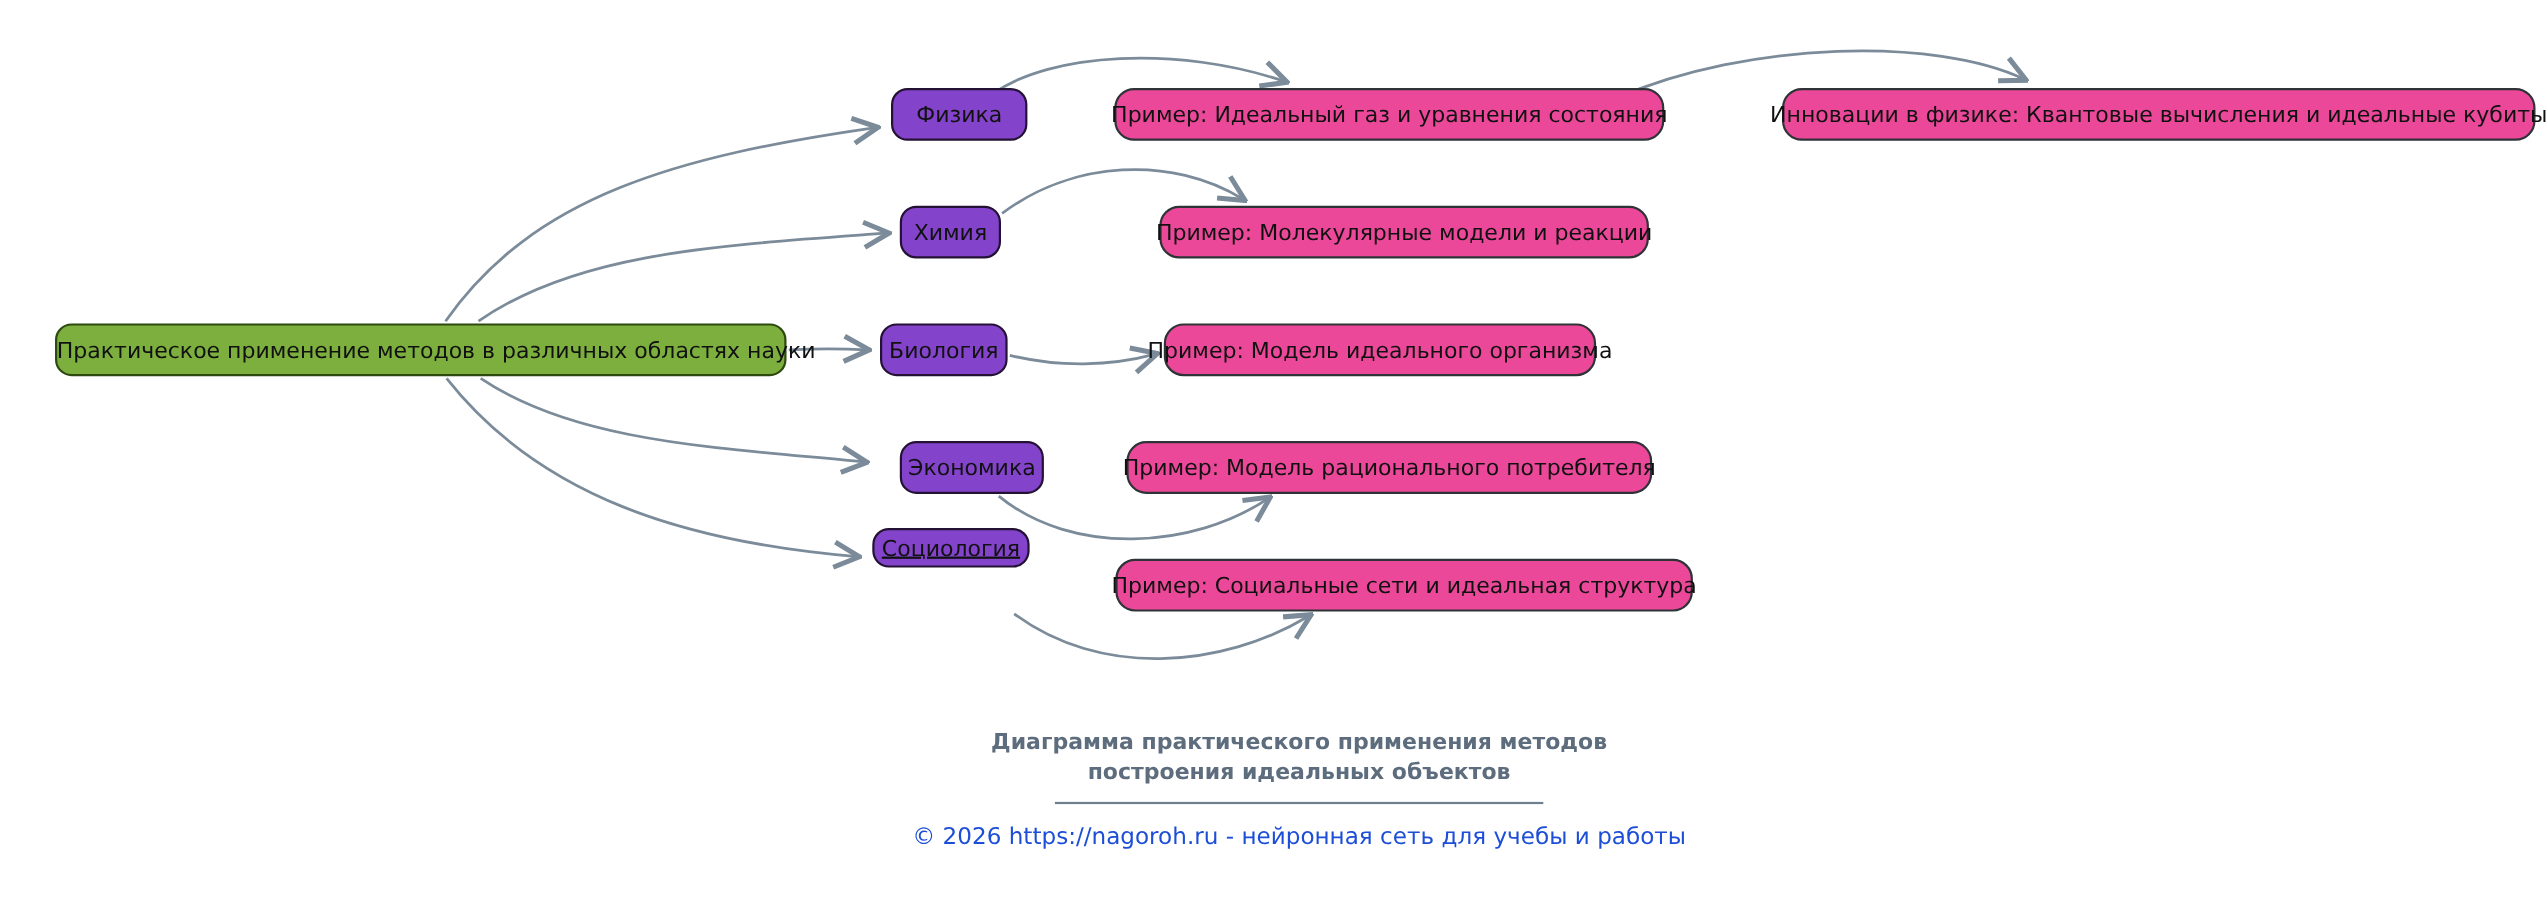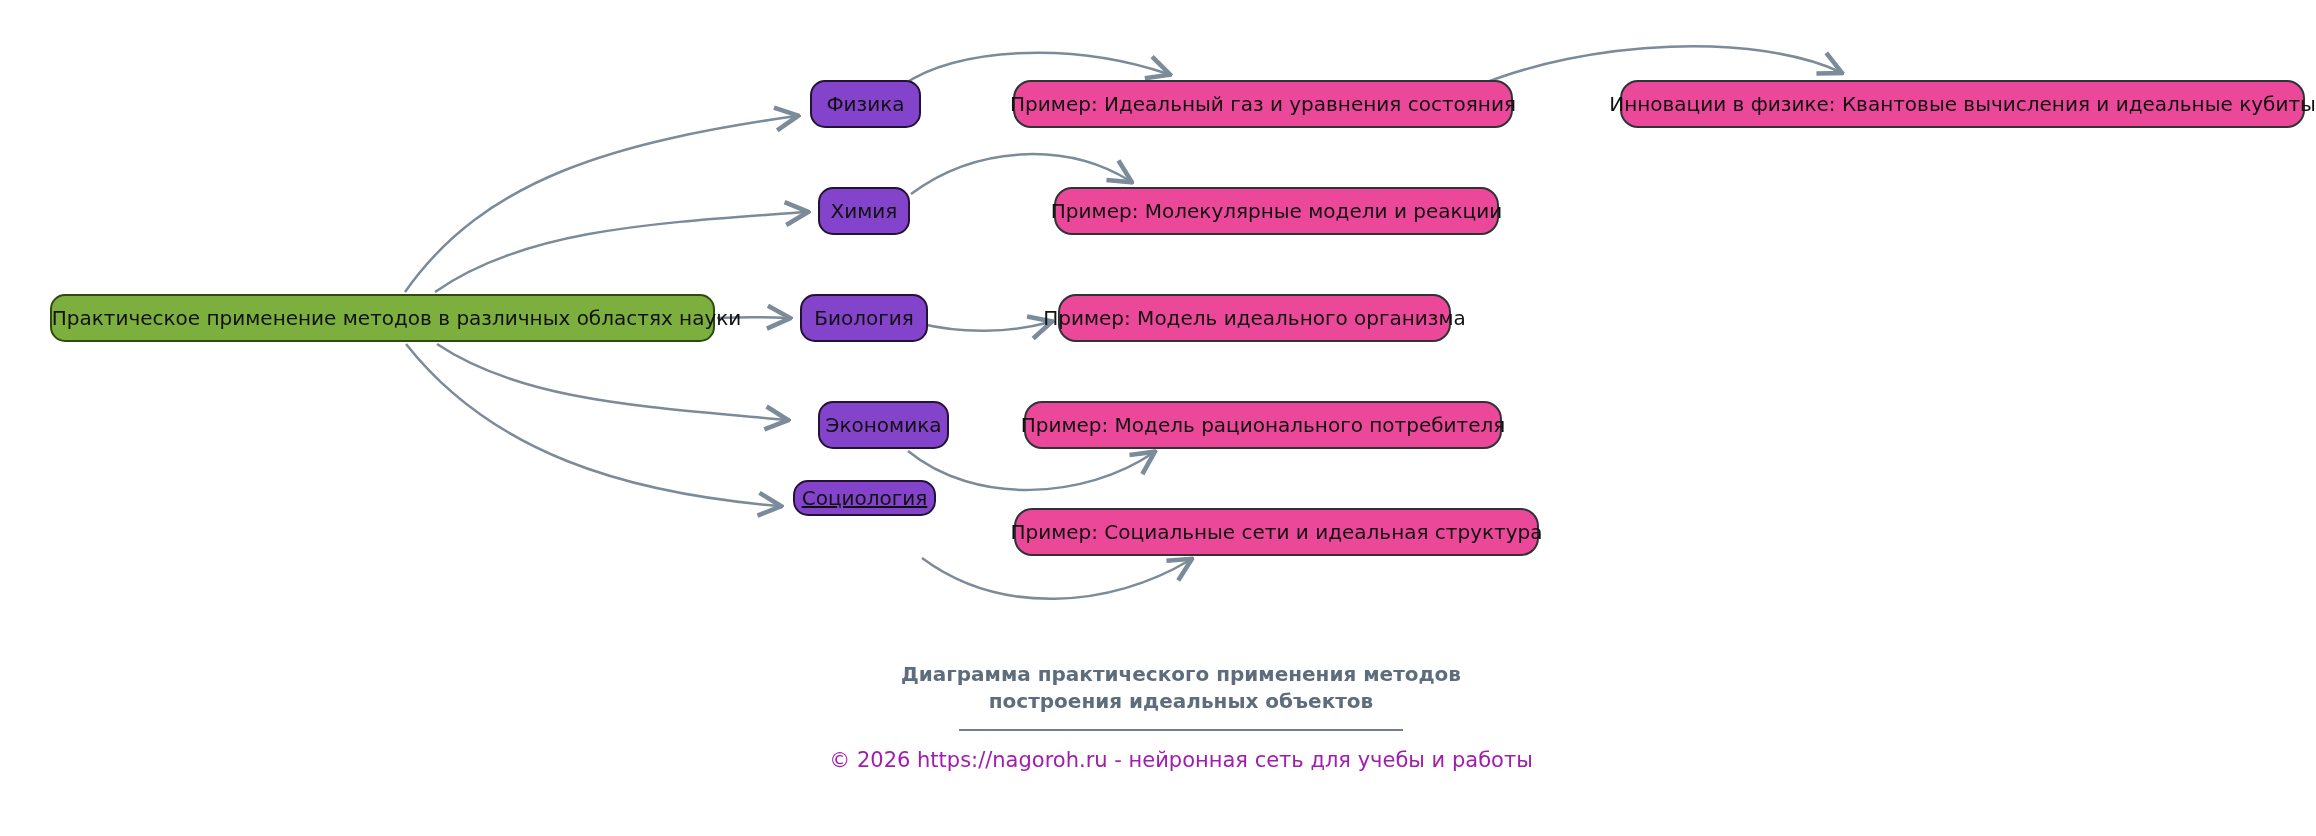--- a/index.html
+++ b/index.html
@@ -41,21 +41,21 @@
     font-size:20px;font-weight:bold;color:#5d6d7d;
     line-height:27px;
   }
   .caption-divider{
     position:absolute;left:959px;top:729px;width:444px;height:0;
     border-top:2px solid #6e8090;
   }
   .copyright{
     position:absolute;left:731px;top:748px;width:900px;
     text-align:center;
-    font-size:21px;color:#a21caf;
+    font-size:21px;color:#1d4ed8;
   }
 </style>
 </head>
 <body>
 
 <div class="canvas">
 
   <svg class="edges" viewBox="0 0 2316 836" xmlns="http://www.w3.org/2000/svg">
     <defs>
       <marker id="arrow" viewBox="0 0 12 12" refX="10" refY="6" markerWidth="11" markerHeight="11" orient="auto">
@@ -70,28 +70,28 @@
     <path class="edge" marker-end="url(#arrow)" d="M 903,85 C 955,48 1070,41 1168,74"></path>
     <path class="edge" marker-end="url(#arrow)" d="M 1470,89 C 1590,37 1760,34 1840,72"></path>
     <path class="edge" marker-end="url(#arrow)" d="M 911,194 C 975,146 1065,141 1130,181"></path>
     <path class="edge" marker-end="url(#arrow)" d="M 918,323 C 962,334 1010,333 1050,322"></path>
     <path class="edge" marker-end="url(#arrow)" d="M 908,451 C 975,506 1085,499 1153,453"></path>
     <path class="edge" marker-end="url(#arrow)" d="M 922,558 C 1000,616 1110,608 1190,560"></path>
   </svg>
 
   <div class="node root-node" style="left:50px;top:294px;width:665px;height:48px;">Практическое применение методов в различных областях науки</div>
 
-  <div class="node branch-node" style="left:810px;top:80px;width:111px;height:48px;">Физика</div>
+  <div class="node branch-node" style="left:810px;top:80px;width:124px;height:48px;">Физика</div>
   <div class="node example-node" style="left:1013px;top:80px;width:500px;height:48px;">Пример: Идеальный газ и уравнения состояния</div>
   <div class="node example-node" style="left:1620px;top:80px;width:685px;height:48px;">Инновации в физике: Квантовые вычисления и идеальные кубиты</div>
 
   <div class="node branch-node" style="left:818px;top:187px;width:92px;height:48px;">Химия</div>
   <div class="node example-node" style="left:1054px;top:187px;width:445px;height:48px;">Пример: Молекулярные модели и реакции</div>
 
-  <div class="node branch-node" style="left:800px;top:294px;width:128px;height:48px;">Биология</div>
+  <div class="node branch-node" style="left:800px;top:294px;width:116px;height:48px;">Биология</div>
   <div class="node example-node" style="left:1058px;top:294px;width:393px;height:48px;">Пример: Модель идеального организма</div>
 
   <div class="node branch-node" style="left:800px;top:401px;width:131px;height:48px;margin-left:18px;">Экономика</div>
   <div class="node example-node" style="left:1024px;top:401px;width:478px;height:48px;">Пример: Модель рационального потребителя</div>
 
   <div class="node branch-node" style="left:793px;top:480px;width:143px;height:36px;text-decoration:underline;">Социология</div>
   <div class="node example-node" style="left:1014px;top:508px;width:525px;height:48px;">Пример: Социальные сети и идеальная структура</div>
 
   <div class="caption">
     <div>Диаграмма практического применения методов</div>

